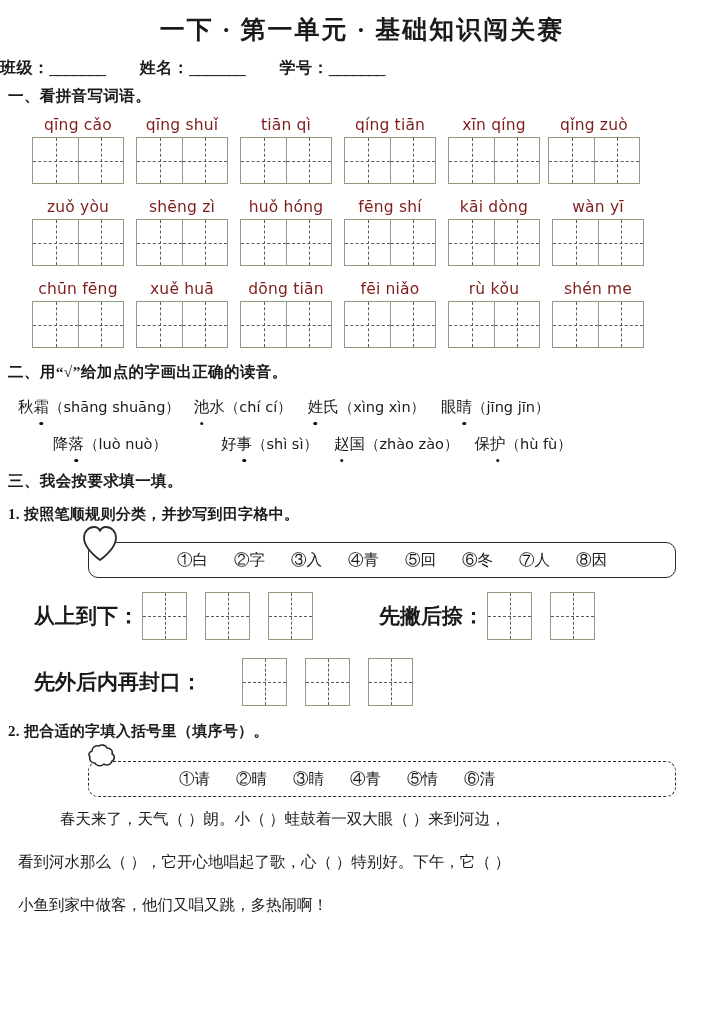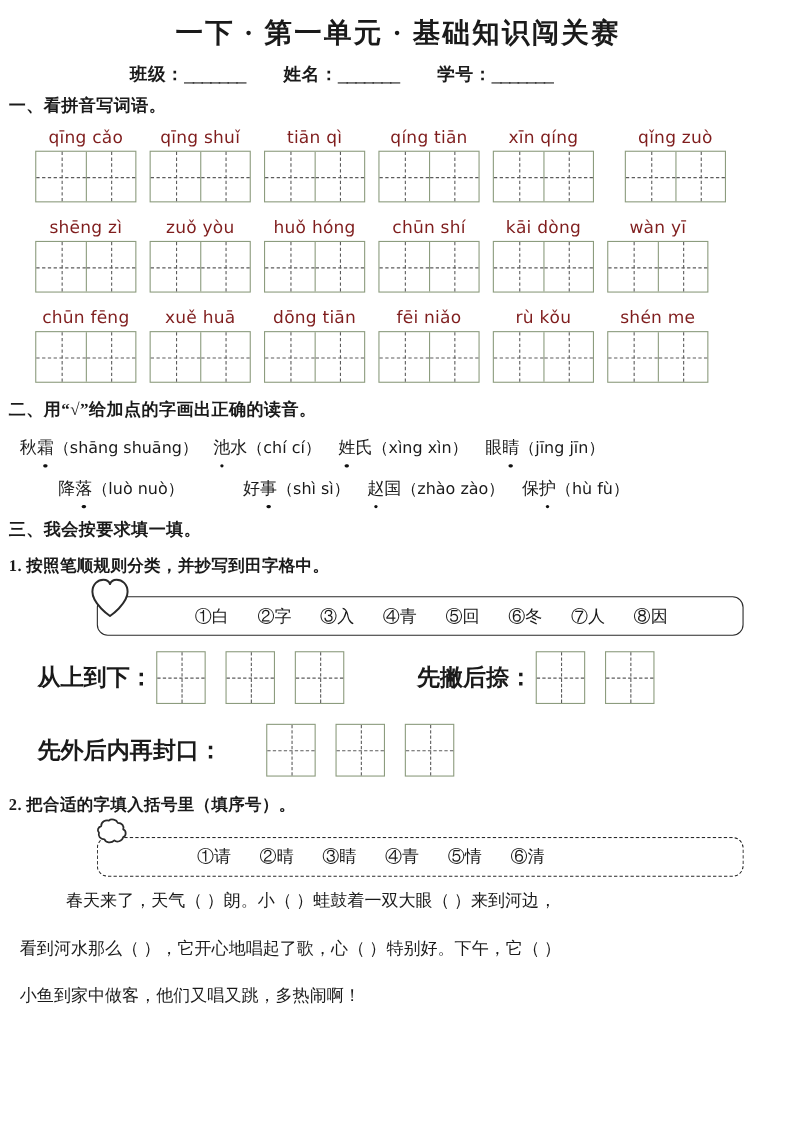--- a/index.html
+++ b/index.html
@@ -22,21 +22,20 @@
     font-size: 25px;
     font-weight: bold;
     letter-spacing: 2px;
     margin: 13px 0 0 0;
     font-family: "Liberation Serif", "DejaVu Serif", serif;
   }
 
   
   .info-line {
     margin-top: 12px;
-    padding-left: 118px;
     font-size: 16px;
     font-weight: bold;
     letter-spacing: 0.5px;
   }
   .info-item { display: inline-block; }
   .info-label { font-weight: bold; }
   .info-blank {
     display: inline-block;
     letter-spacing: -1px;
     font-weight: normal;
@@ -256,60 +255,60 @@
           <div class="tzg-cell"></div>
         </div>
     </div>
     <div class="py-group" style="margin-right:12px;">
       <div class="py-text">qíng tiān</div>
       <div class="tzg">
           <div class="tzg-cell"></div>
           <div class="tzg-cell"></div>
         </div>
     </div>
-    <div class="py-group" style="margin-right:28px;">
+    <div class="py-group" style="margin-right:8px;">
       <div class="py-text">xīn qíng</div>
       <div class="tzg">
           <div class="tzg-cell"></div>
           <div class="tzg-cell"></div>
         </div>
     </div>
     <div class="py-group">
       <div class="py-text">qǐng zuò</div>
       <div class="tzg">
           <div class="tzg-cell"></div>
           <div class="tzg-cell"></div>
         </div>
     </div>
   </div>
 
   <div class="py-row" style="margin-bottom:14px;">
     <div class="py-group" style="margin-right:12px;">
+      <div class="py-text">zuǒ yòu</div>
+      <div class="tzg">
+          <div class="tzg-cell"></div>
+          <div class="tzg-cell"></div>
+        </div>
+    </div>
+    <div class="py-group" style="margin-right:12px;">
       <div class="py-text">shēng zì</div>
       <div class="tzg">
           <div class="tzg-cell"></div>
           <div class="tzg-cell"></div>
         </div>
     </div>
     <div class="py-group" style="margin-right:12px;">
-      <div class="py-text">zuǒ yòu</div>
-      <div class="tzg">
-          <div class="tzg-cell"></div>
-          <div class="tzg-cell"></div>
-        </div>
-    </div>
-    <div class="py-group" style="margin-right:12px;">
       <div class="py-text">huǒ hóng</div>
       <div class="tzg">
           <div class="tzg-cell"></div>
           <div class="tzg-cell"></div>
         </div>
     </div>
     <div class="py-group" style="margin-right:12px;">
-      <div class="py-text">chūn shí</div>
+      <div class="py-text">fēng shí</div>
       <div class="tzg">
           <div class="tzg-cell"></div>
           <div class="tzg-cell"></div>
         </div>
     </div>
     <div class="py-group" style="margin-right:12px;">
       <div class="py-text">kāi dòng</div>
       <div class="tzg">
           <div class="tzg-cell"></div>
           <div class="tzg-cell"></div>

